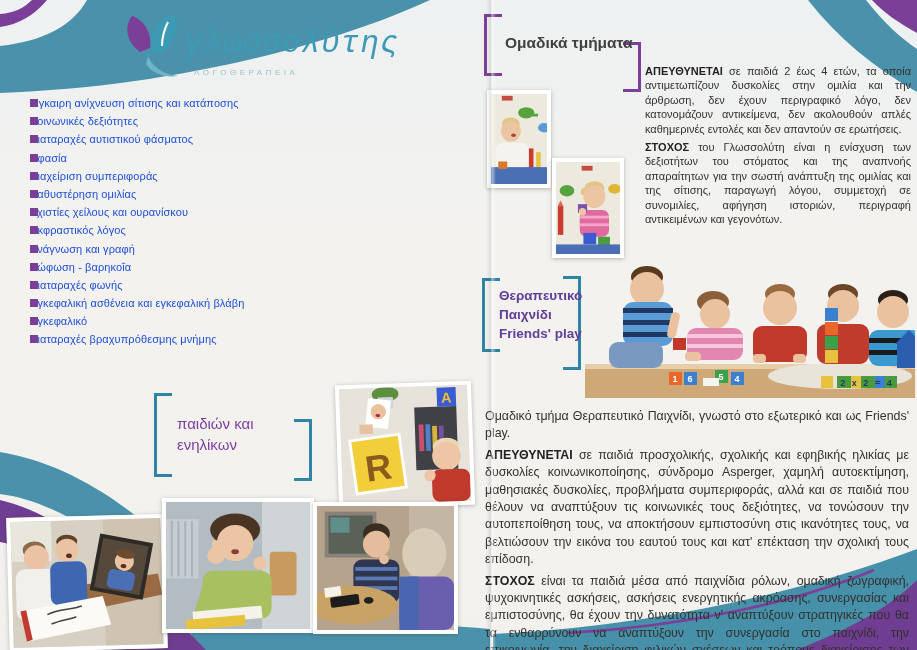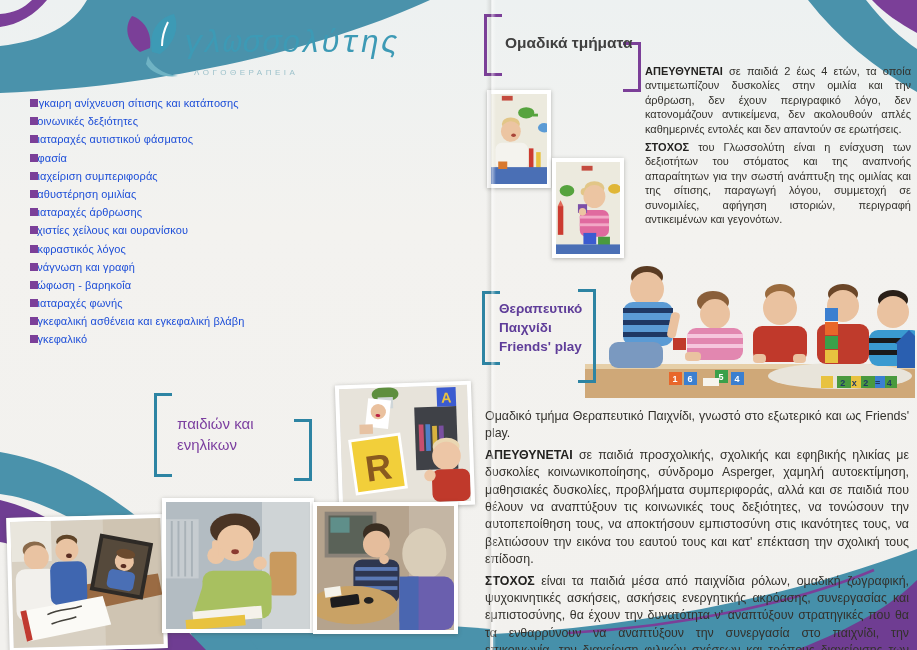--- a/index.html
+++ b/index.html
@@ -29,21 +29,21 @@
   .bk.r{right:0;border-top-width:3px;border-bottom-width:3px;border-right-width:3px}
   .bk.teal{border-color:#2d84a3}
   .bk.purple{border-color:#7b3f98}
   .bbox .txt{position:absolute}
   #free-eval{left:154px;top:393px;width:158px;height:84px}
   #free-eval .bk.r{top:26px;bottom:-4px}
   #free-eval .txt{left:23px;top:21px;font-size:15px;line-height:1.38;color:#7c3fa0}
   #group-box{left:484px;top:14px;width:157px;height:62px}
   #group-box .bk.r{top:28px;bottom:-16px}
   #group-box .txt{left:21px;top:20px;font-size:15.5px;font-weight:bold;color:#404040}
-  #play-box{left:482px;top:291px;width:114px;height:74px}
+  #play-box{left:482px;top:278px;width:99px;height:74px}
   #play-box .bk.r{top:-2px;bottom:-18px}
   #play-box .txt{left:17px;top:9px;font-size:13.5px;font-weight:bold;color:#5f3d99;line-height:1.4}
   
   .para{position:absolute;z-index:3;color:#33312c;text-align:justify}
   .para p{margin:4px}
   .para b{color:#232220}
   #right-top-text{left:641px;top:60px;width:274px;font-size:11px;line-height:14.4px}
   #right-bottom-text{left:481px;top:404px;width:432px;font-size:12.4px;line-height:17.4px}
   
   .photo{position:absolute;z-index:2;background:#ddd;border:4px solid #fff;
@@ -85,28 +85,28 @@
   <span class="logo-tag">ΛΟΓΟΘΕΡΑΠΕΙΑ</span>
 </div>
 
 <ul class="abs services">
   <li>Έγκαιρη ανίχνευση σίτισης και κατάποσης</li>
   <li>Κοινωνικές δεξιότητες</li>
   <li>Διαταραχές αυτιστικού φάσματος</li>
   <li>Αφασία</li>
   <li>Διαχείριση συμπεριφοράς</li>
   <li>Καθυστέρηση ομιλίας</li>
-  <li>Διαταραχές άρθρωσης</li>
   <li>Σχιστίες χείλους και ουρανίσκου</li>
   <li>Εκφραστικός λόγος</li>
   <li>Ανάγνωση και γραφή</li>
   <li>Κώφωση - βαρηκοΐα</li>
   <li>Διαταραχές φωνής</li>
   <li>Εγκεφαλική ασθένεια και εγκεφαλική βλάβη</li>
   <li>Εγκεφαλικό</li>
+  <li>Διαταραχές βραχυπρόθεσμης μνήμης</li>
 </ul>
 
 <div id="free-eval" class="bbox">
   <div class="bk l teal"></div>
   <div class="bk r teal"></div>
   <div class="txt">
     <div>παιδιών και ενηλίκων</div>
   </div>
 </div>
 

